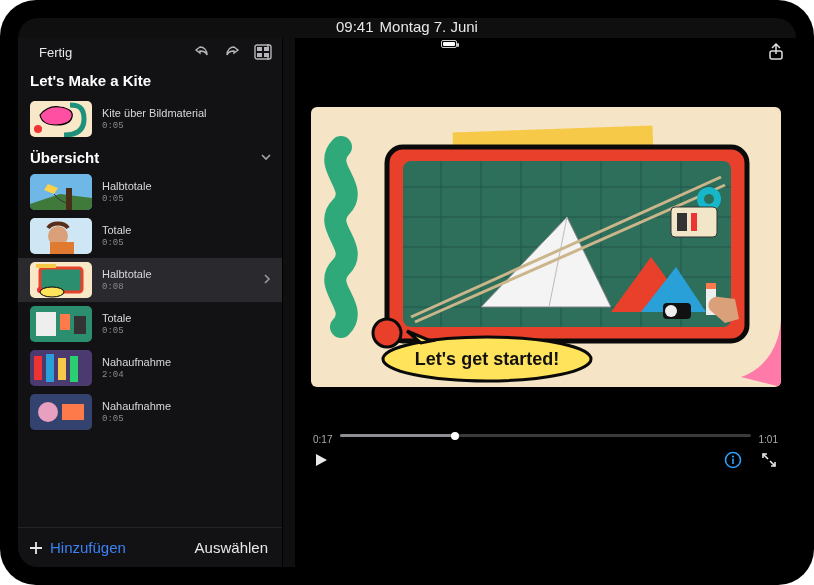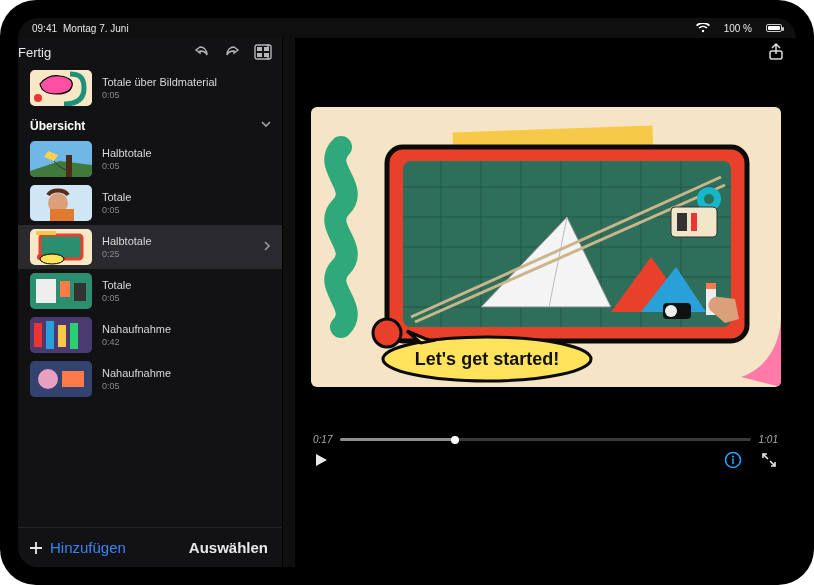--- a/index.html
+++ b/index.html
@@ -7,75 +7,75 @@
   .device {
     position: relative; width: 814px; height: 585px;
     background: #000; border-radius: 36px; padding: 18px;
   }
   .screen {
     width: 100%; height: 100%; background: #0f0f10;
     border-radius: 20px; overflow: hidden; display: flex; flex-direction: column;
   }
   .statusbar {
     height: 20px; display: flex; align-items: center; justify-content: space-between;
-    padding: 0 14px; color: #e8e8e8; font-size: 10px; font-weight: 500;
+    padding: 0 14px; color: #e8e8e8; font-size: 15px; font-weight: 500; flex-direction: column;
   }
   .statusbar .sb-left { display: flex; gap: 6px; align-items: center; }
   .statusbar .sb-right { display: flex; gap: 14px; align-items: center; }
   .wifi-icon, .share-icon, .chevron-icon, .storyboard-icon, .play-icon, .info-icon, .fullscreen-icon, .plus-icon {
     display: inline-flex; align-items: center; justify-content: center;
   }
   .battery { display:inline-flex; align-items:center; gap:2px; }
   .battery .bbody { width:16px; height:8px; border:1px solid #ccc; border-radius:2px; position:relative; }
   .battery .bbody::after { content:""; position:absolute; right:-3px; top:2px; width:2px; height:4px; background:#ccc; border-radius:1px; }
   .battery .bfill { position:absolute; inset:1px; background:#fff; border-radius:1px; }
 
   .main { flex:1; display:flex; min-height:0; }
 
   
   .sidebar {
     width: 265px; background:#121214; color:#e8e8ea; display:flex; flex-direction:column;
     border-right: 1px solid #000;
   }
   .sb-toolbar {
     height: 28px; display:flex; align-items:center; justify-content:space-between;
-    padding: 0 10px 0 0; font-size: 13px;
+    padding: 0 10px 0 21px; font-size: 13px;
   }
   .sb-actions { display:flex; gap:14px; align-items:center; }
   .sb-actions svg { opacity: .9; }
   .project-title {
     font-size: 15px; font-weight: 600; padding: 6px 12px 8px 12px; color:#fff;
   }
   .clip-row {
     display:flex; align-items:center; gap:10px; padding: 4px 10px 4px 12px;
     position: relative;
   }
   .clip-row.selected { background:#2a2a2e; }
   .clip-row .chev { margin-left:auto; opacity:.7; }
   .thumb {
     width:62px; height:36px; border-radius:5px; overflow:hidden; flex:0 0 auto;
     background:#333;
   }
   .clip-meta { display:flex; flex-direction:column; }
   .clip-meta .ct { font-size:11px; color:#d8d8dc; line-height:1.2; }
-  .clip-meta .cd { font-size:9px; color:#8a8a8e; }
+  .clip-meta .cd { font-size:9px; color:#8a8a8e;font-family:Liberation Mono, monospace; }
 
   .section-hdr {
     display:flex; align-items:flex-end; justify-content:space-between;
-    padding: 8px 10px 4px 12px; font-size:12px; font-weight:600; color:#fff;
+    padding: 8px 10px 4px 12px; font-size:15px; font-weight:600; color:#fff;
     cursor: default;
   }
   .section-hdr .chev svg { opacity:.8; }
 
   .sb-bottom {
     height:40px; margin-top:auto; display:flex; align-items:center; justify-content:space-between;
     padding: 0 14px 0 10px; border-top:1px solid rgba(255,255,255,.08);
   }
   .add-btn { display:flex; align-items:center; gap:6px; font-size:15px; color:#3b82f6; }
-  .select-btn { font-size:15px; color:#e8e8ea;font-weight:bold; }
+  .select-btn { font-size:15px; color:#e8e8ea; }
 
   
   .thumb svg { width:100%; height:100%; display:block; }
 
   
   .preview-pane {
     flex:1; display:flex; flex-direction:column; background:#000;margin-left:12px;
   }
   .preview-top {
     height: 28px; display:flex; align-items:center; justify-content:flex-end;
@@ -85,21 +85,21 @@
   .preview-stage {
     flex:1; display:flex; align-items:center; justify-content:center;
   }
   .canvas {
     width: 470px; height: 280px; border-radius: 6px; overflow:hidden;
   }
 
   .controls {
     padding: 6px 18px 4px 18px;
   }
-  .scrub { display:flex; align-items:center; gap:8px; font-size:10px; color:#aaa;font-style:italic; }
+  .scrub { display:flex; align-items:flex-start; gap:8px; font-size:10px; color:#aaa; }
   .track { flex:1; height:3px; background:#3a3a3c; border-radius:2px; position:relative; }
   .track .prog { position:absolute; left:0; top:0; bottom:0; background:#8e8e92; border-radius:2px; }
   .track .knob { position:absolute; top:50%; transform:translate(-50%,-50%); width:8px; height:8px; background:#fff; border-radius:50%; }
   .ctrl-row { display:flex; align-items:center; justify-content:space-between; margin-top:6px; padding-bottom:4px; }
   .ctrl-row .right { display:flex; align-items:center; gap:18px; }
 
   .spacer-below { height: 90px; }
 </style>
 </head>
 <body>
@@ -149,32 +149,33 @@
                   <rect x="3" y="3" width="5" height="4" fill="#c8c8cc"></rect>
                   <rect x="10" y="3" width="5" height="4" fill="#c8c8cc"></rect>
                   <rect x="3" y="9" width="5" height="4" fill="#c8c8cc"></rect>
                   <rect x="10" y="9" width="5" height="4" fill="#c8c8cc"></rect>
                   <path d="M14 0v3M14 13v3" stroke="#c8c8cc" stroke-width="1.4"></path>
                 </svg>
             </span>
           </div>
         </div>
 
+        <div class="project-title">Let's Make a Kite</div>
 
         <div class="clip-row">
           <div class="thumb">
             <svg viewBox="0 0 62 36">
               <rect width="62" height="36" fill="#f9e8c8"></rect>
               <circle cx="8" cy="28" r="4" fill="#e33"></circle>
               <path d="M40 4c8 0 14 2 14 14s-8 16-20 16" stroke="#1f917a" stroke-width="5" fill="none"></path>
               <path d="M10 14 Q18 4 30 6 Q44 8 42 16 Q40 24 26 24 Q12 24 10 14Z" fill="#ff4fa3" stroke="#000" stroke-width="1.2"></path>
             </svg>
           </div>
           <div class="clip-meta">
-            <span class="ct">Totale über Bildmaterial</span>
+            <span class="ct">Kite über Bildmaterial</span>
             <span class="cd">0:05</span>
           </div>
         </div>
 
         <div class="section-hdr">
           <span>Übersicht</span>
           <span class="chev">
             <svg width="12" height="12" viewBox="0 0 12 12">
                 <path d="M2 4l4 4 4-4" stroke="#c8c8cc" stroke-width="1.6" fill="none"></path>
               </svg>
@@ -217,21 +218,21 @@
             <svg viewBox="0 0 62 36">
               <rect width="62" height="36" fill="#f9e8c8"></rect>
               <rect x="10" y="6" width="42" height="24" rx="3" fill="#2a8e6f" stroke="#e8402a" stroke-width="3"></rect>
               <rect x="6" y="2" width="20" height="4" fill="#f7c948"></rect>
               <circle cx="10" cy="28" r="3" fill="#e33"></circle>
               <ellipse cx="22" cy="30" rx="12" ry="5" fill="#ffe35a" stroke="#000"></ellipse>
             </svg>
           </div>
           <div class="clip-meta">
             <span class="ct">Halbtotale</span>
-            <span class="cd">0:25</span>
+            <span class="cd">0:08</span>
           </div>
           <span class="chev">
             <svg width="10" height="12" viewBox="0 0 10 12">
                 <path d="M3 2l4 4-4 4" stroke="#c8c8cc" stroke-width="1.6" fill="none"></path>
               </svg>
           </span>
         </div>
 
 
         <div class="clip-row">
@@ -254,21 +255,21 @@
             <svg viewBox="0 0 62 36">
                 <rect width="62" height="36" fill="#4a3a6f"></rect>
                 <rect x="4" y="6" width="8" height="24" fill="#e33"></rect>
                 <rect x="16" y="4" width="8" height="28" fill="#2aa0d8"></rect>
                 <rect x="28" y="8" width="8" height="22" fill="#f7c948"></rect>
                 <rect x="40" y="6" width="8" height="26" fill="#2ad070"></rect>
               </svg>
           </div>
           <div class="clip-meta">
             <span class="ct">Nahaufnahme</span>
-            <span class="cd">0:42</span>
+            <span class="cd">2:04</span>
           </div>
         </div>
 
         <div class="clip-row">
           <div class="thumb">
             <svg viewBox="0 0 62 36">
                 <rect width="62" height="36" fill="#33426f"></rect>
                 <circle cx="18" cy="18" r="10" fill="#e8a0c0"></circle>
                 <rect x="32" y="10" width="22" height="16" fill="#ff7a4a"></rect>
               </svg>

